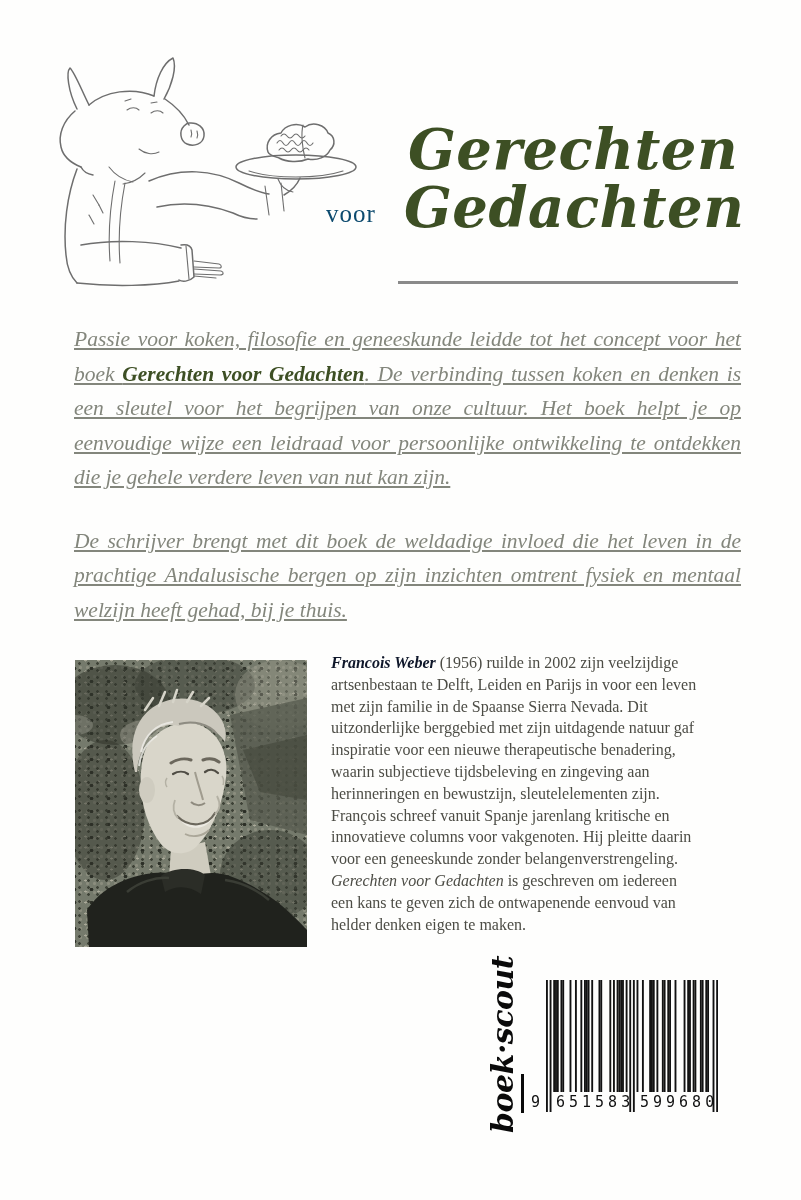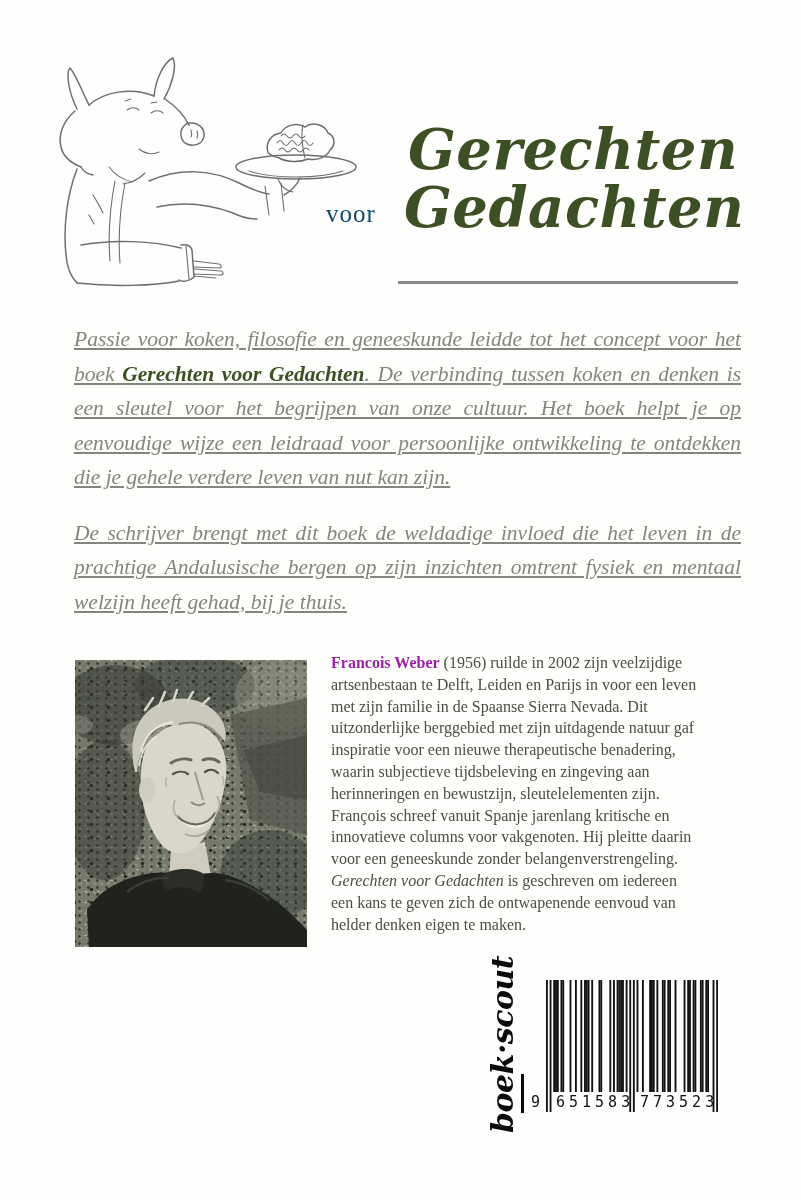--- a/index.html
+++ b/index.html
@@ -31,21 +31,21 @@
     background:#8a8a8a;
   }
 
   
   .synopsis {
     position:absolute; left:74px; top:322px; width:667px;
     font-style:italic; font-size:21.5px; line-height:34.5px;
     color:#83867c; text-align:justify;
   }
   .synopsis p { margin:0;text-decoration:underline; }
-  .synopsis p + p { margin-top:21px; }
+  .synopsis p + p { margin-top:29px; }
   .book-bold { font-weight:bold; font-style:italic; color:#3d4f24; }
 
   
   .author-photo {
     position:absolute; left:75px; top:660px; width:232px; height:287px;
     background-color:#757a6c;
     background-image:
       radial-gradient(#3d4136 1.3px, rgba(0,0,0,0) 1.8px),
       radial-gradient(#aaa999 1px, rgba(0,0,0,0) 1.4px),
       radial-gradient(#2c2f27 1.6px, rgba(0,0,0,0) 2.2px),
@@ -53,21 +53,21 @@
     background-size: 9px 7px, 13px 11px, 17px 13px, 7px 9px;
     background-position: 0 0, 4px 6px, 8px 2px, 2px 3px;
     overflow:hidden;
   }
   .author-photo svg { position:absolute; inset:0; }
 
   .bio {
     position:absolute; left:331px; top:652px; width:372px;
     font-size:16px; line-height:21.8px; color:#4c4c45; text-align:left;
   }
-  .bio-name { font-weight:bold; color:#a21caf; }
+  .bio-name { font-weight:bold; font-style:italic; color:#0f172a; }
   .bio-ref { font-style:italic; }
 
   
   .publisher-logo {
     position:absolute; left:488px; top:1133px;
     transform:rotate(-90deg); transform-origin:0 0;
     font-family:"DejaVu Serif", serif; font-weight:bold; font-style:italic;
     font-size:30px; color:#0a0a0a; white-space:nowrap; letter-spacing:-0.5px;
     line-height:1;
   }
@@ -257,15 +257,15 @@
         <rect x="153.89" y="0" width="1.87" height="112"></rect>
         <rect x="155.71" y="0" width="1.87" height="112"></rect>
         <rect x="159.33" y="0" width="1.87" height="112"></rect>
         <rect x="161.14" y="0" width="1.87" height="112"></rect>
         <rect x="166.57" y="0" width="1.87" height="132"></rect>
         <rect x="170.19" y="0" width="1.87" height="132"></rect>
       </svg>
   </div>
   <div class="bc-digit" id="bc-lead">9</div>
   <div class="bc-digit" id="bc-g1">651583</div>
-  <div class="bc-digit" id="bc-g2">773523</div>
+  <div class="bc-digit" id="bc-g2">599680</div>
 
 </div>
 
 </body></html>

